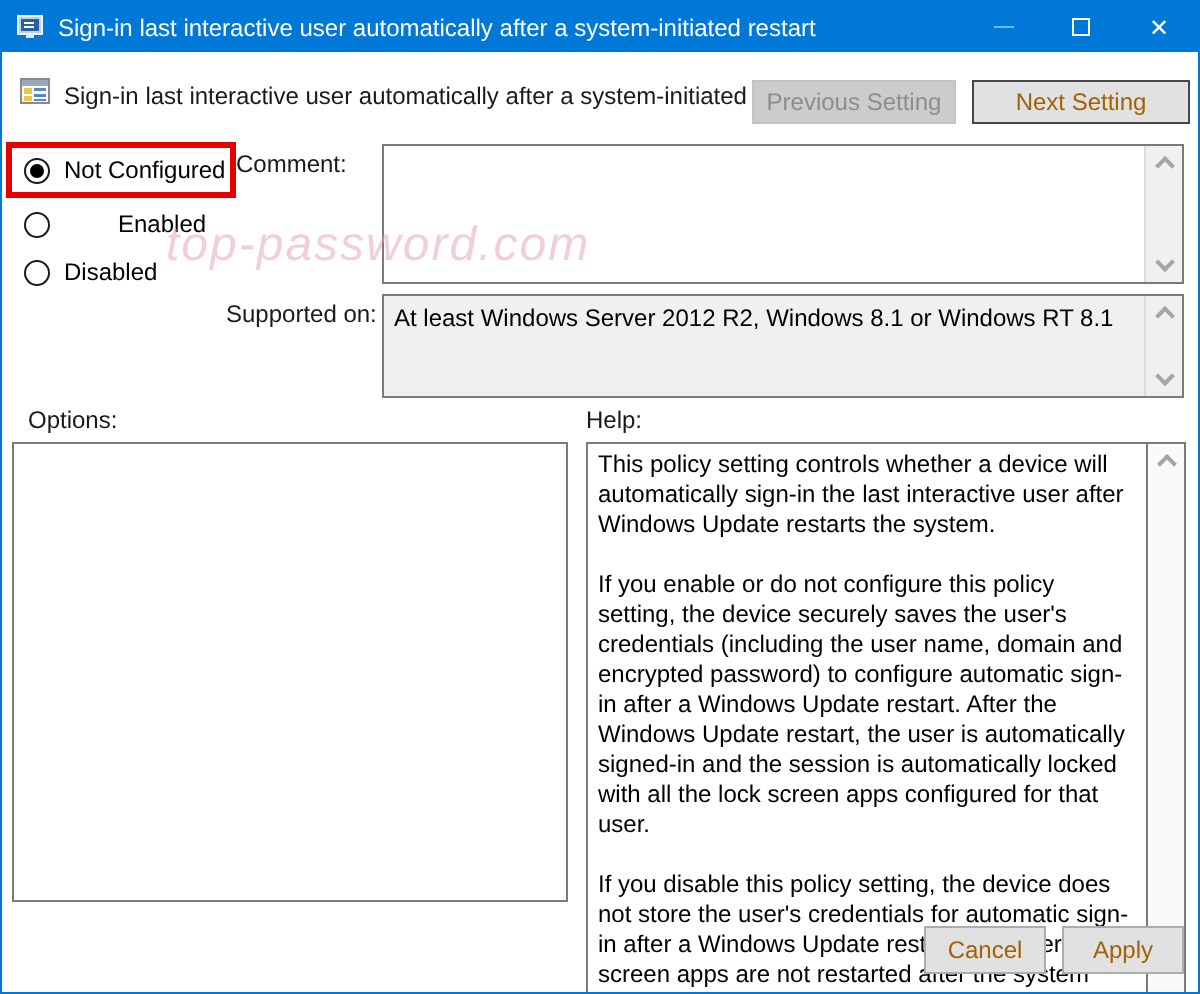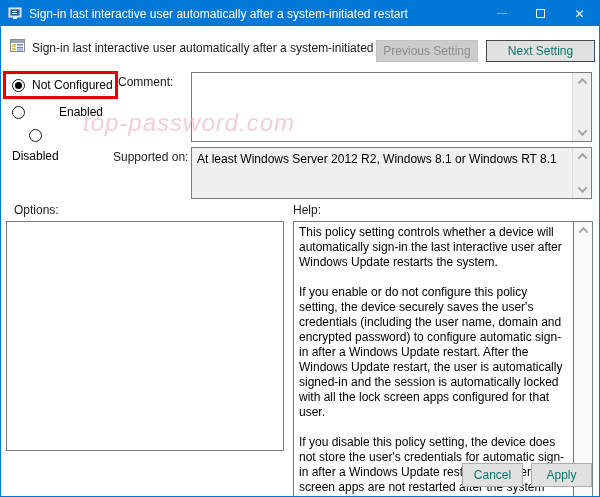--- a/index.html
+++ b/index.html
@@ -19,21 +19,21 @@
   .win-controls { position:absolute; right:0; top:0; height:25px; display:flex; }
   .win-btn { width:39px; height:25px; display:flex; align-items:center; justify-content:center; cursor:default; }
   .glyph-min { width:10px; border-bottom:1px solid #fff; opacity:.45; }
   .glyph-max { width:9px; height:9px; border:1px solid #fff; }
   .glyph-close { color:#fff; font-size:12px; line-height:1; }
   
   .header-icon { position:absolute; left:9px; top:37px; }
   .policy-name { position:absolute; left:31px; top:40px; font-size:12px; color:#1a1a1a; }
   .btn {
     font-family:"Liberation Sans", sans-serif; font-size:12px;
-    background:#e1e1e1; border:1px solid #adadad; color:#0f766e; cursor:default;
+    background:#e1e1e1; border:1px solid #adadad; color:#a16207; cursor:default;
   }
   .btn-prev {
     position:absolute; left:375px; top:39px; width:102px; height:22px;
     background:#cccccc; border:1px solid #c3c3c3; color:#8d8d8d;
   }
   .btn-next {
     position:absolute; left:485px; top:39px; width:109px; height:22px;
     border:1px solid #464646;
   }
   
@@ -121,21 +121,21 @@
   <button class="btn btn-next">Next Setting</button>
 
   <div class="radio-row" style="left:11px; top:77px;">
     <span class="radio sel"></span>
     <span>Not Configured</span>
   </div>
   <div class="radio-row" style="left:11px; top:104px;gap:34px;">
     <span class="radio"></span>
     <span>Enabled</span>
   </div>
-  <div class="radio-row" style="left:11px; top:128px;flex-direction:column;">
+  <div class="radio-row" style="left:11px; top:128px;">
     <span class="radio"></span>
     <span>Disabled</span>
   </div>
   <div class="highlight-red"></div>
 
   <span class="field-label" style="left:117px; top:74px;">Comment:</span>
   <div class="boxed comment-box">
     <div class="box-text"></div>
     <div class="scrollstrip">
       <span class="chev-up"></span>

